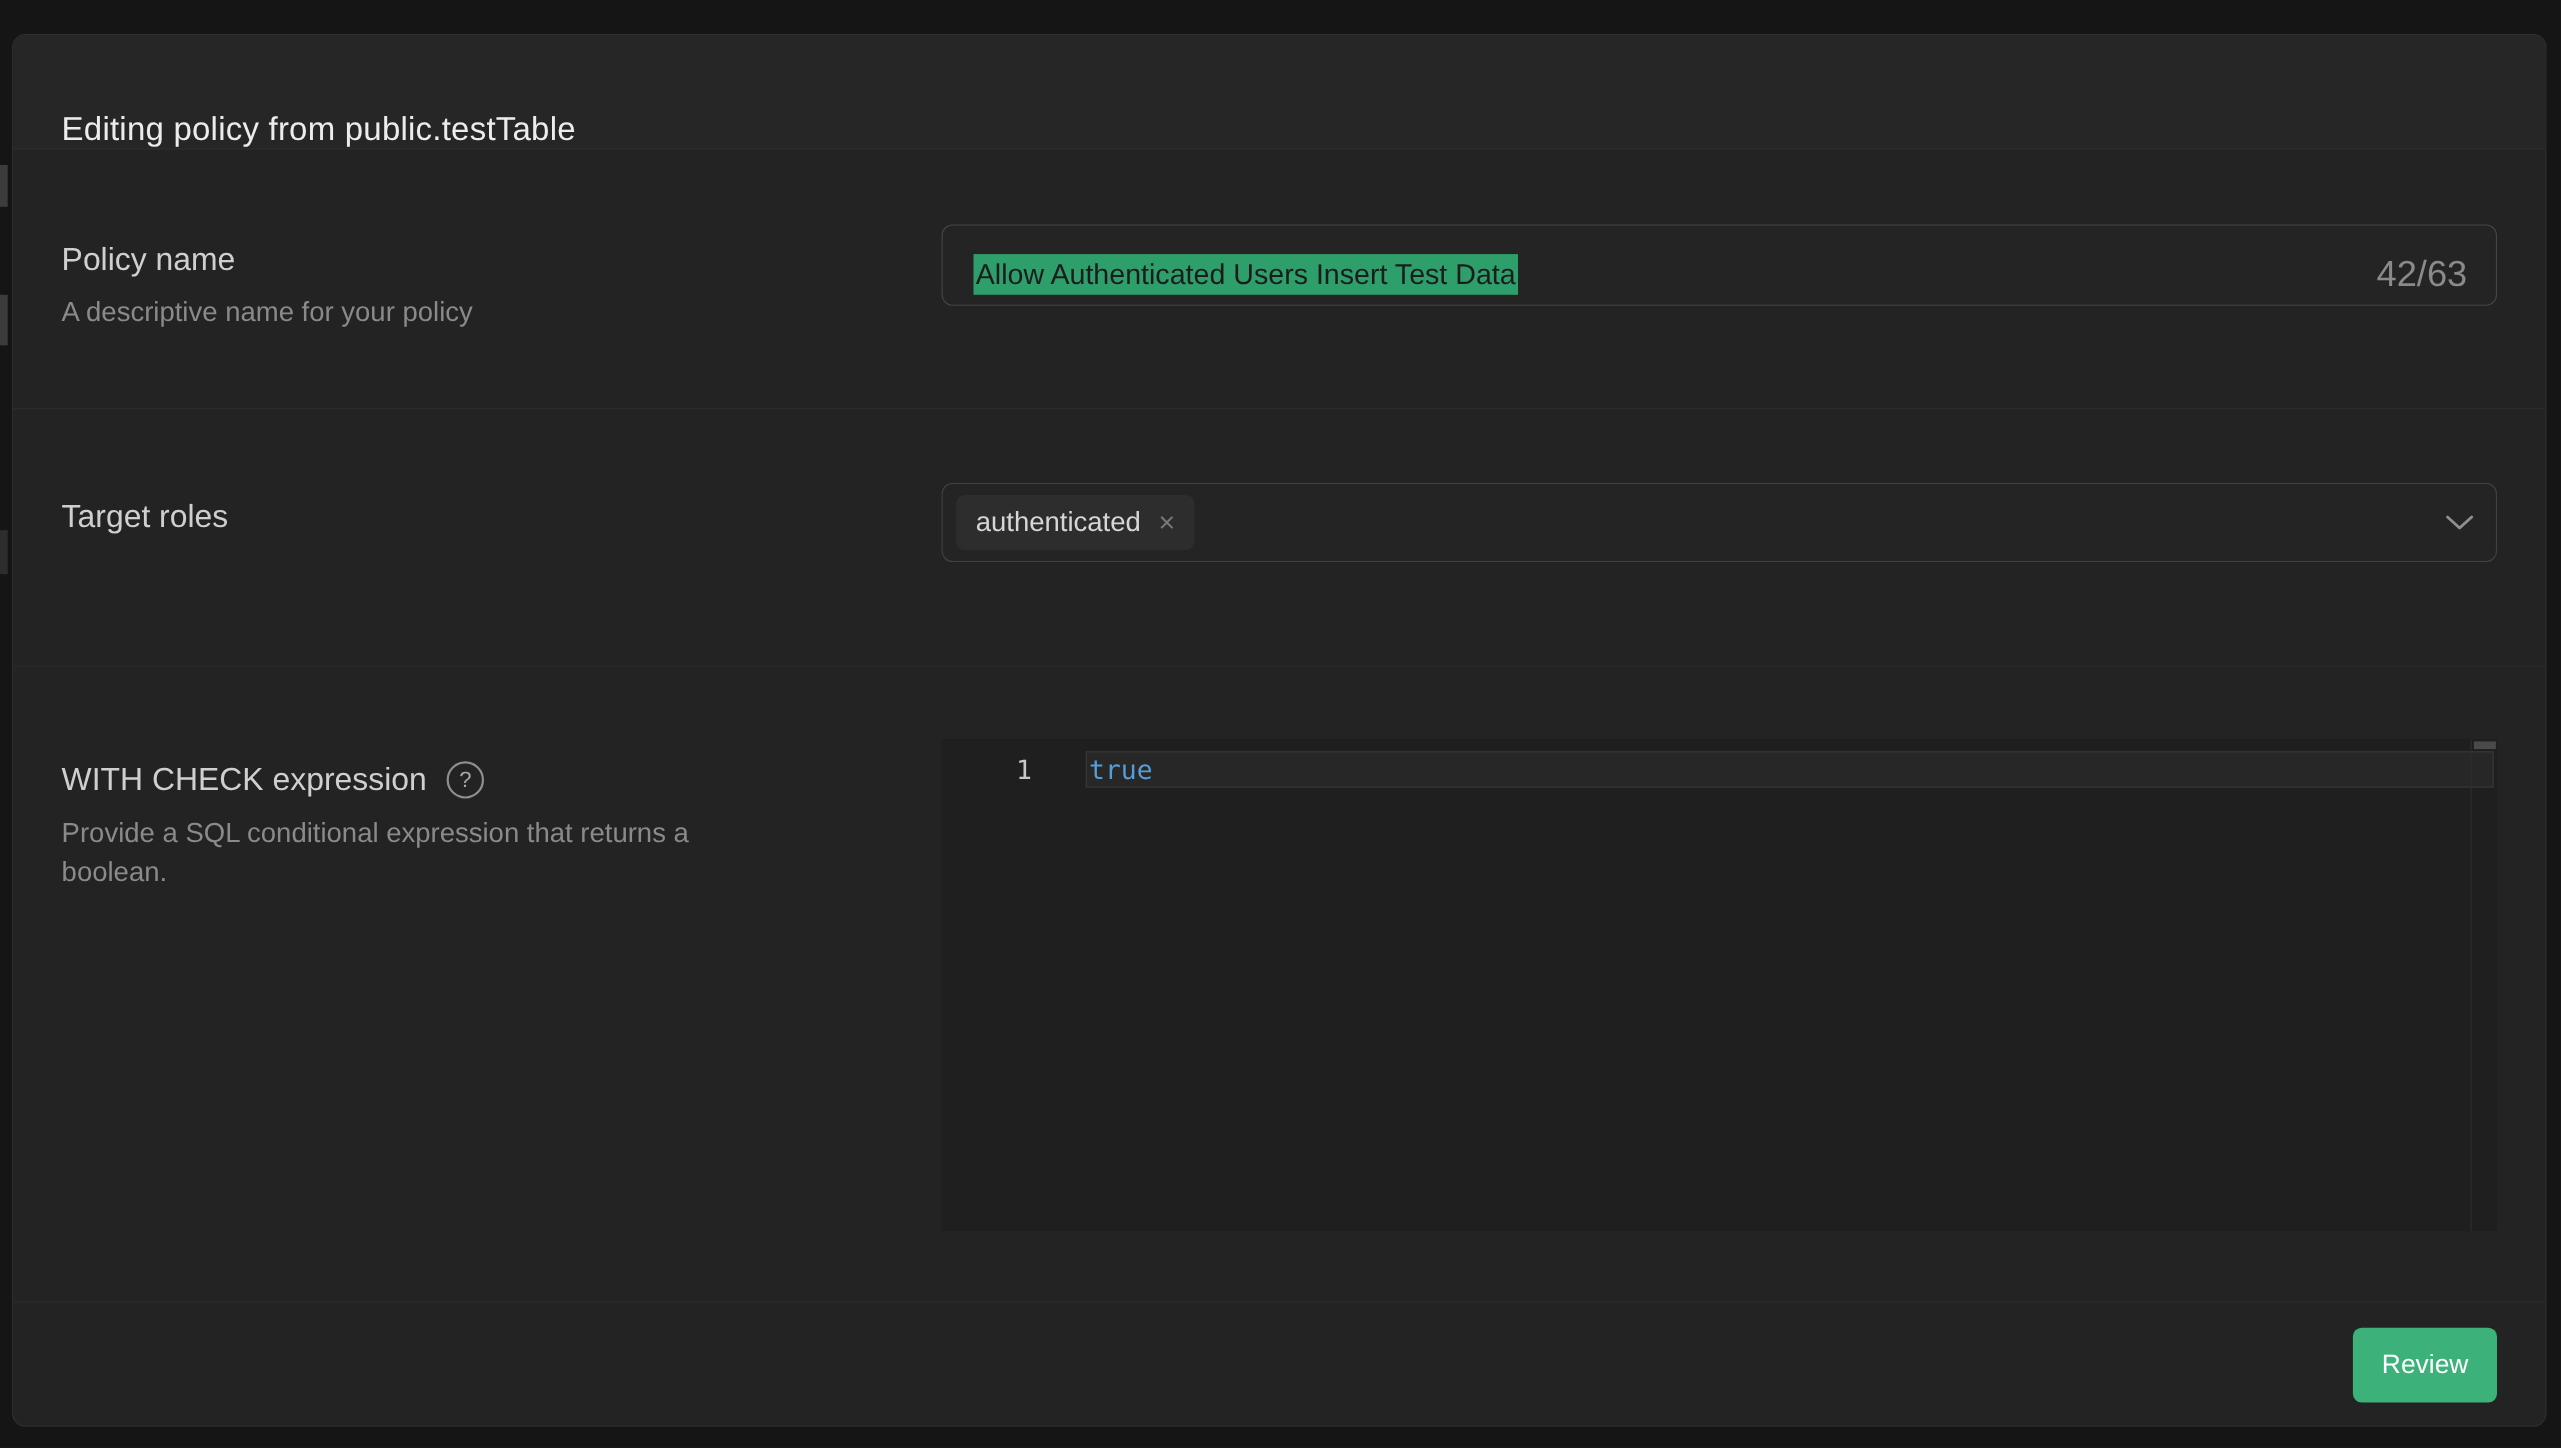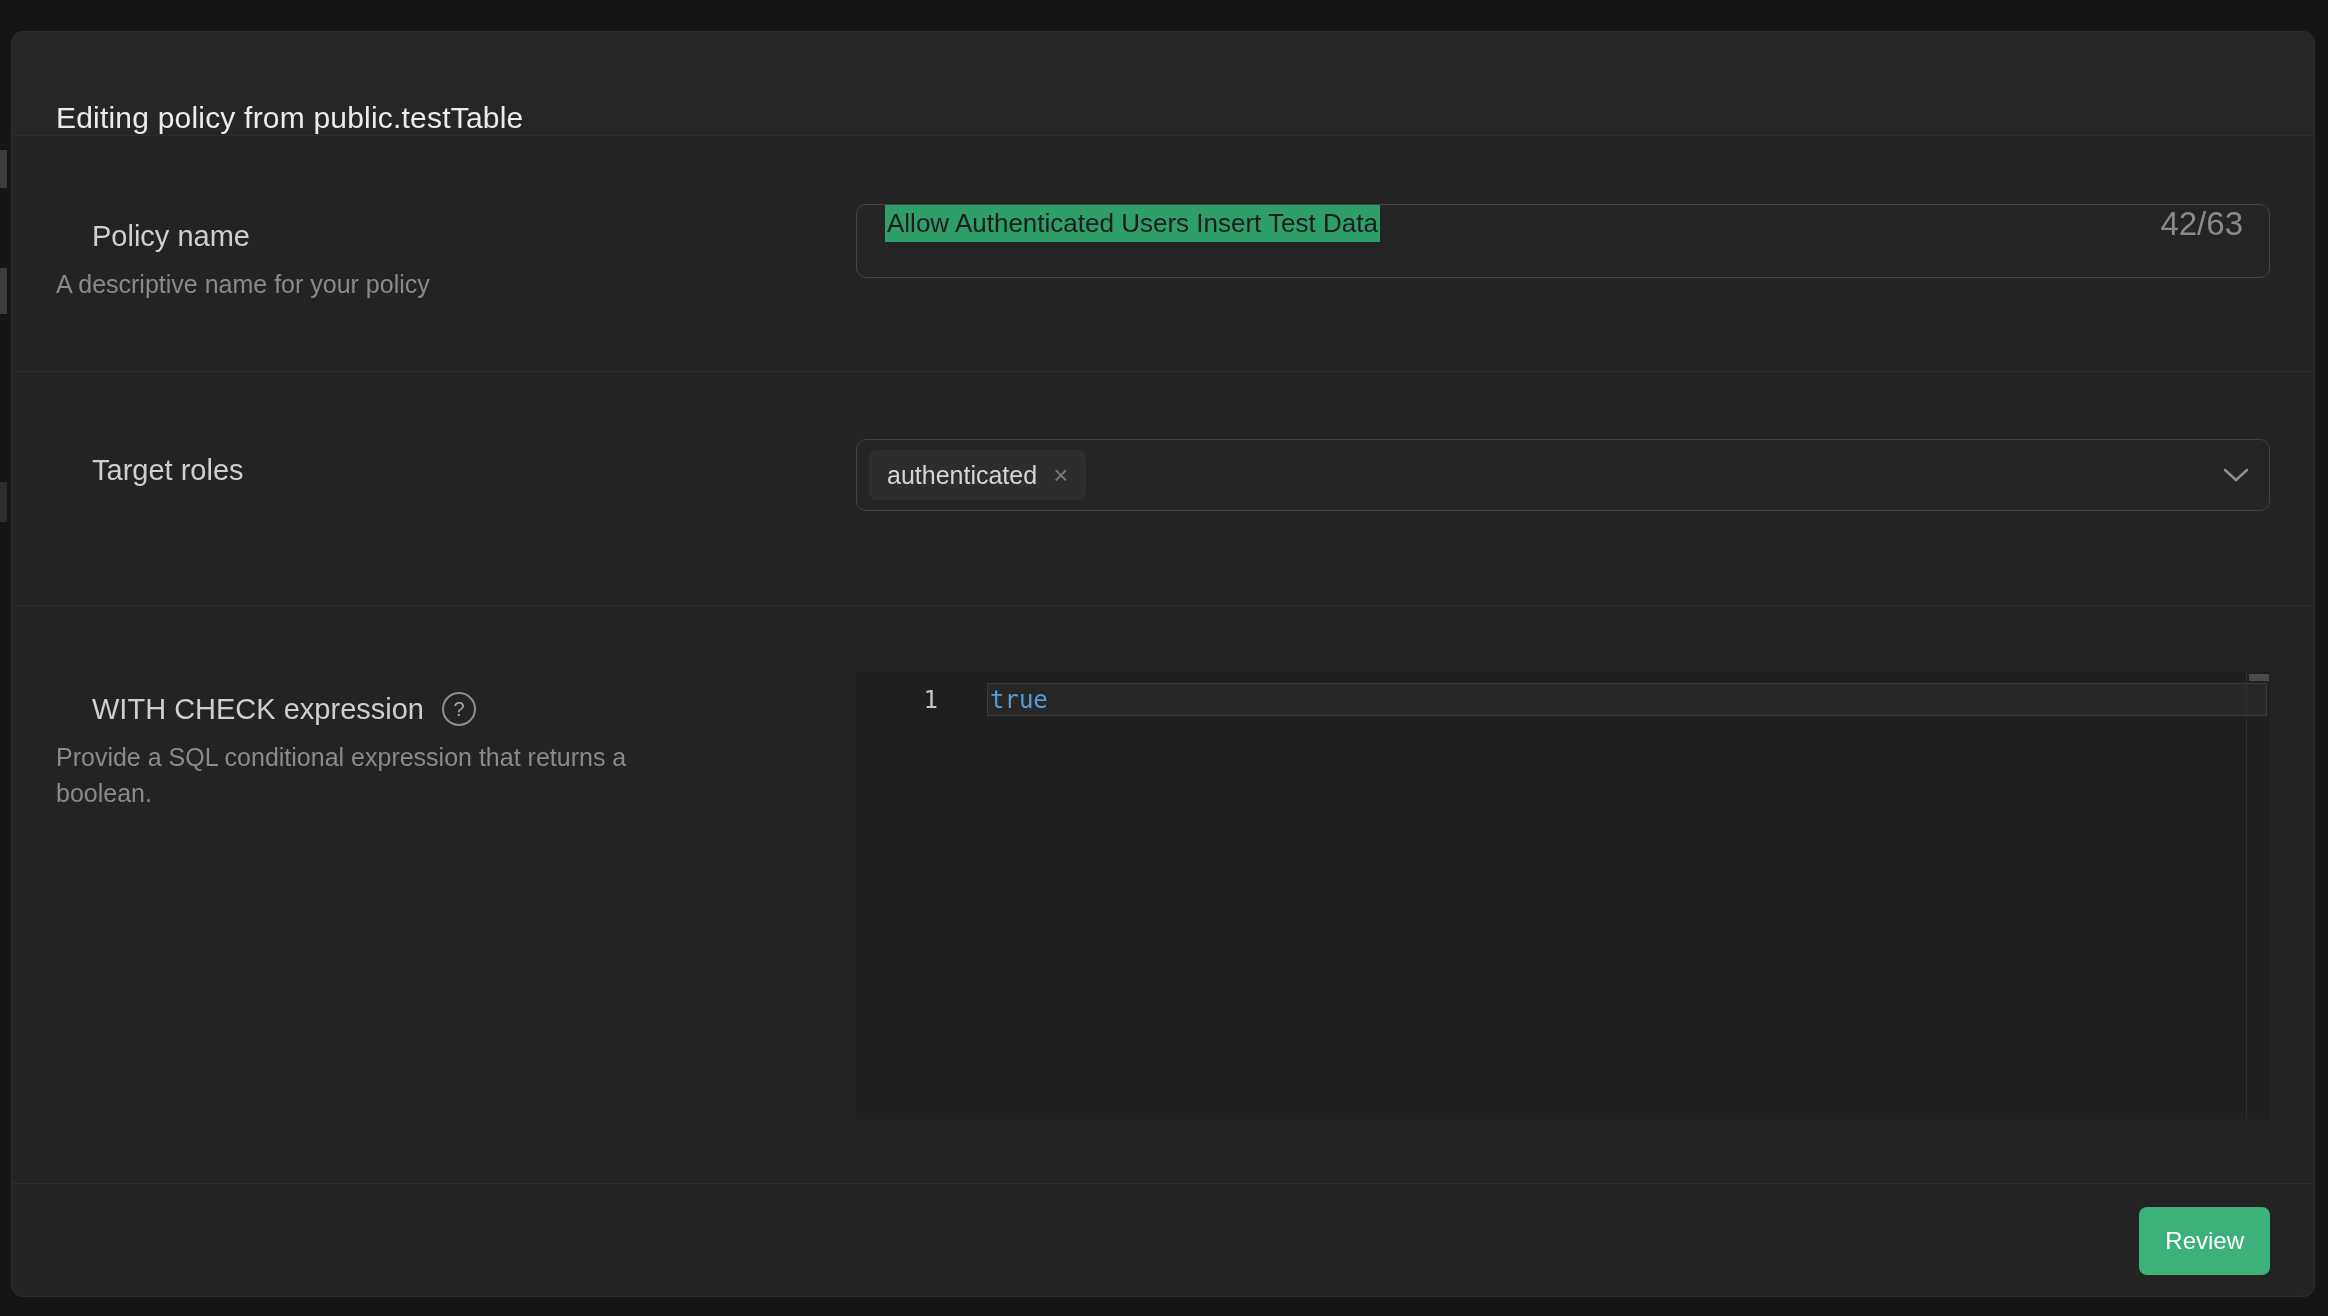--- a/index.html
+++ b/index.html
@@ -59,35 +59,35 @@
   .left-col{flex:0 0 800px;}
   .right-col{flex:1 1 auto;min-width:0;}
   .sec-policy-name .left-col{padding-top:84px;}
   .sec-policy-name .right-col{padding-top:68px;}
   .sec-target-roles .left-col{padding-top:82px;}
   .sec-target-roles .right-col{padding-top:67px;}
   .sec-with-check .left-col{padding-top:86px;}
   .sec-with-check .right-col{padding-top:66px;}
   .field-label{
     font-size:29px;color:#cfcfcf;font-weight:400;
-    display:flex;align-items:center;gap:18px;margin-left:36px;
+    display:flex;align-items:center;gap:18px;
   }
   .field-desc{
     font-size:25px;color:#8a8a8a;margin-top:14px;line-height:1.42;
   }
   .sec-with-check .field-desc{max-width:650px;}
 
   
   .text-input{
     height:74px;width:100%;
     background:var(--field-bg);
     border:1px solid var(--field-border);
     border-radius:10px;
-    display:flex;align-items:flex-start;
-    padding:0 26px 0 28px;
+    display:flex;align-items:center;
+    padding:16px 26px 0 28px;
     cursor:text;
   }
   .input-selection{
     background:var(--selection-green);
     color:#1c1c1c;
     font-size:26px;
     padding:3px 2px;
     white-space:nowrap;
   }
   .char-counter{

